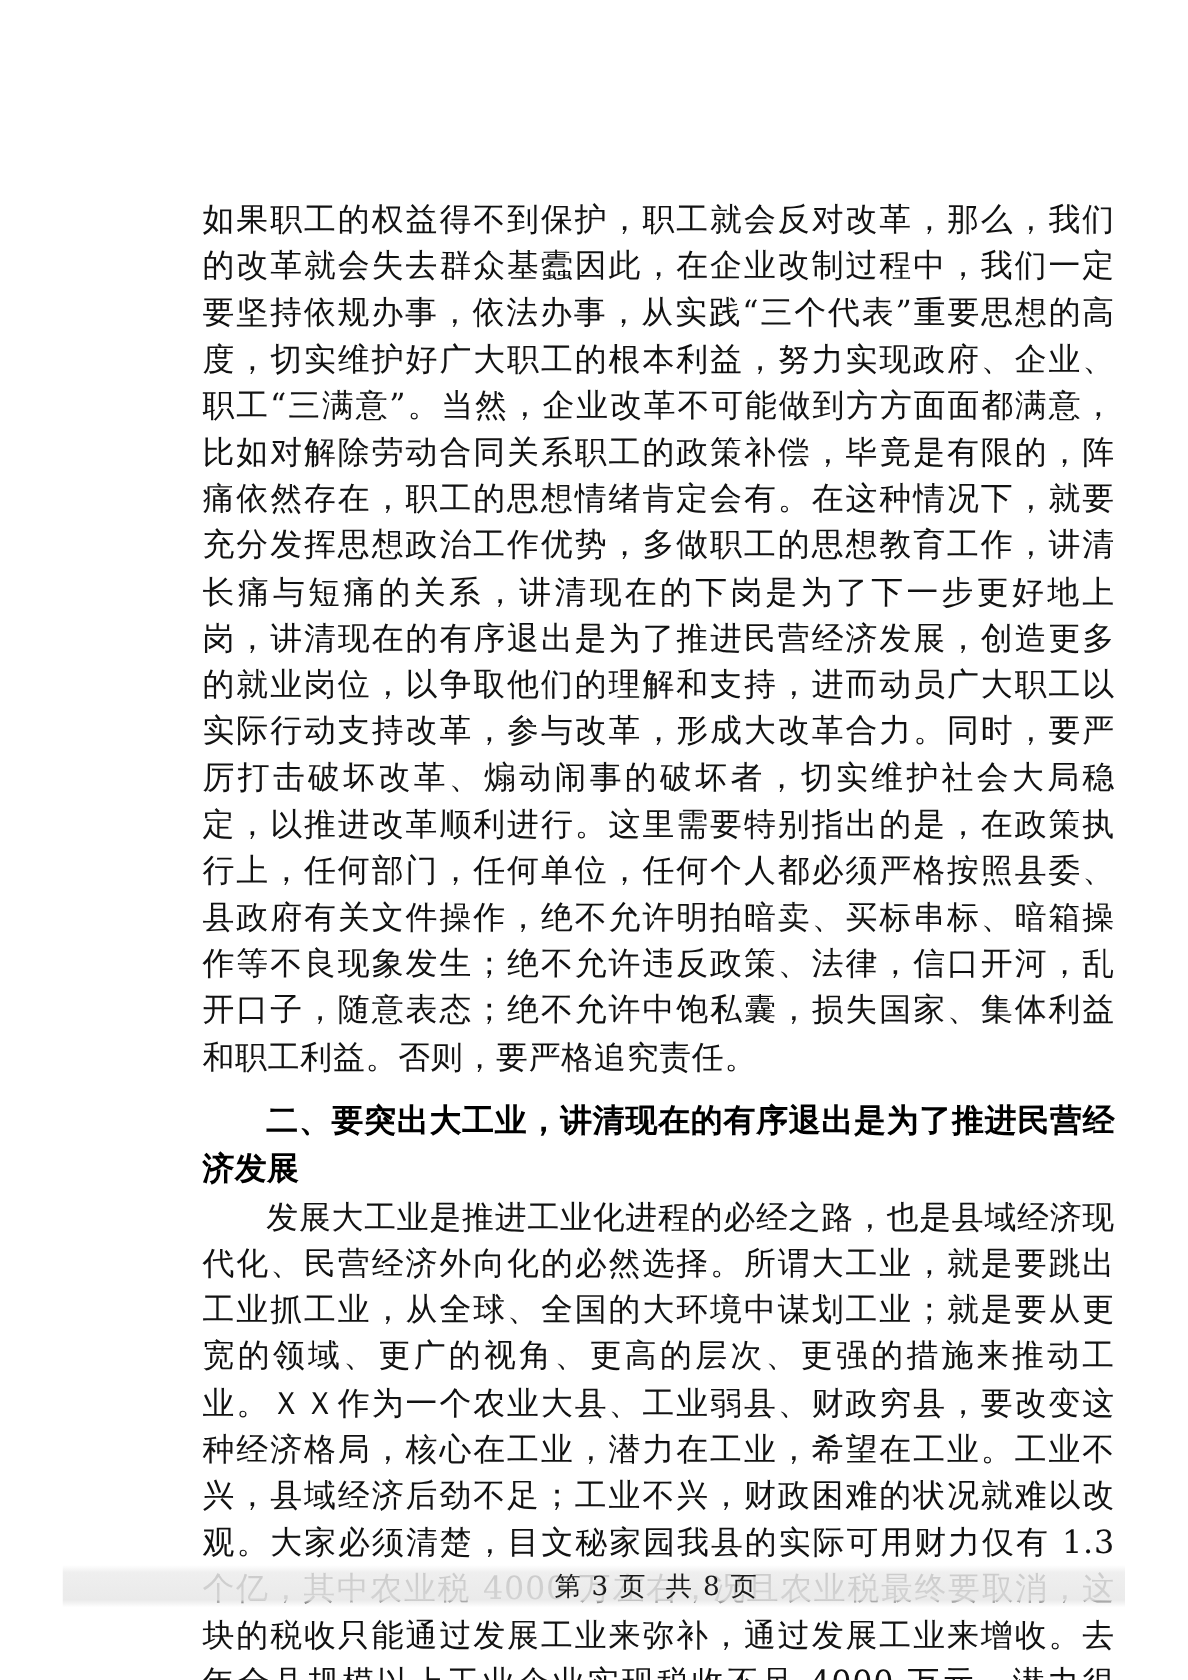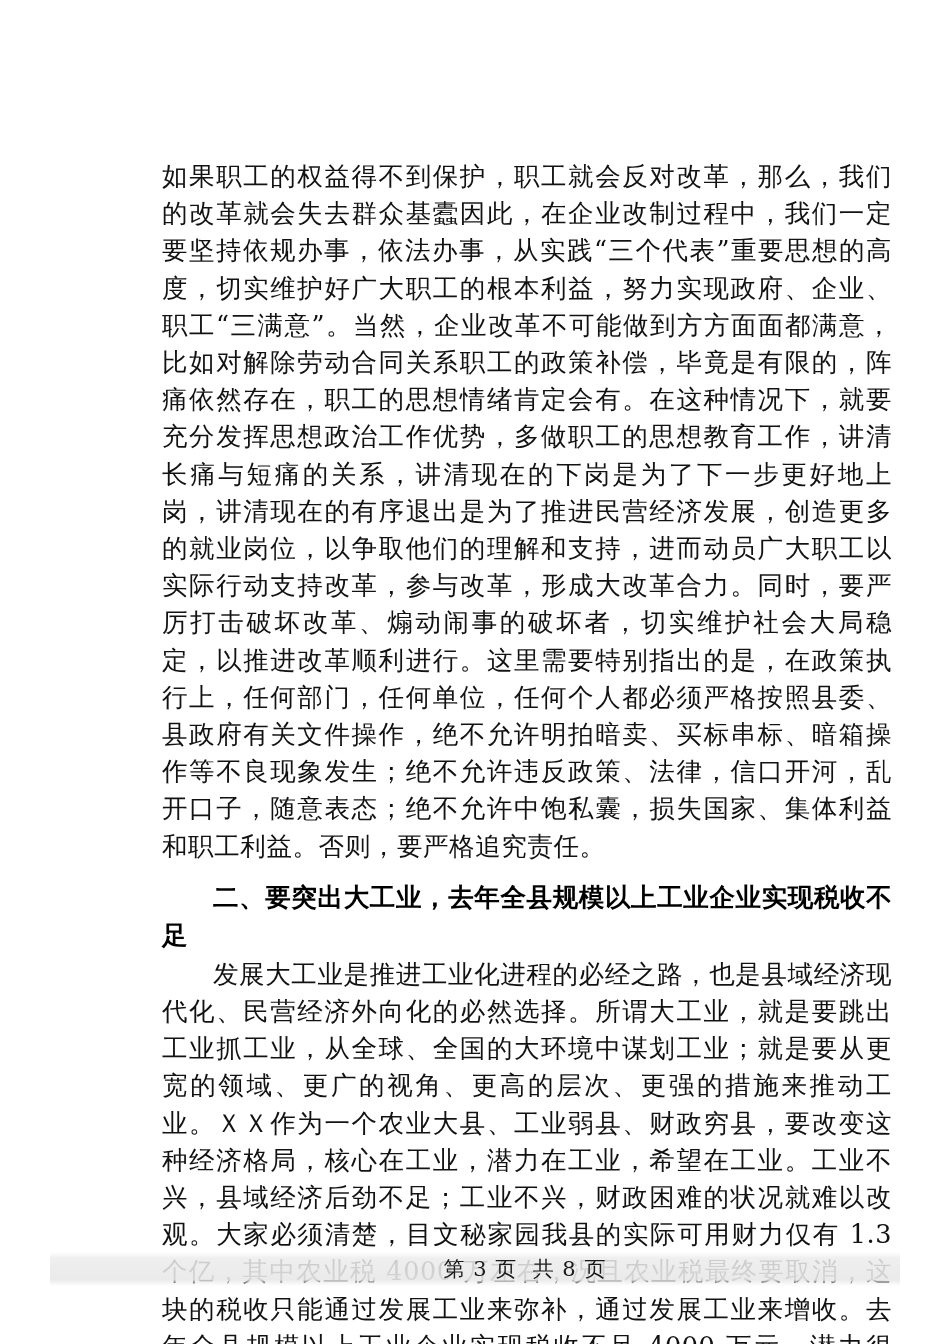--- a/index.html
+++ b/index.html
@@ -93,21 +93,21 @@
 <body>
 
 <div class="page">
 
   <div class="content">
 
     <p class="para">如果职工的权益得不到保护，职工就会反对改革，那么，我们的改革就会失去群众基蠹因此，在企业改制过程中，我们一定要坚持依规办事，依法办事，从实践“三个代表”重要思想的高度，切实维护好广大职工的根本利益，努力实现政府、企业、职工“三满意”。当然，企业改革不可能做到方方面面都满意，比如对解除劳动合同关系职工的政策补偿，毕竟是有限的，阵痛依然存在，职工的思想情绪肯定会有。在这种情况下，就要充分发挥思想政治工作优势，多做职工的思想教育工作，讲清长痛与短痛的关系，讲清现在的下岗是为了下一步更好地上岗，讲清现在的有序退出是为了推进民营经济发展，创造更多的就业岗位，以争取他们的理解和支持，进而动员广大职工以实际行动支持改革，参与改革，形成大改革合力。同时，要严厉打击破坏改革、煽动闹事的破坏者，切实维护社会大局稳定，以推进改革顺利进行。这里需要特别指出的是，在政策执行上，任何部门，任何单位，任何个人都必须严格按照县委、县政府有关文件操作，绝不允许明拍暗卖、买标串标、暗箱操作等不良现象发生；绝不允许违反政策、法律，信口开河，乱开口子，随意表态；绝不允许中饱私囊，损失国家、集体利益和职工利益。否则，要严格追究责任。</p>
 
     <div class="spacer-sm"></div>
 
-    <h2 class="heading">二、要突出大工业，去年全县规模以上工业企业实现税收不足</h2>
+    <h2 class="heading">二、要突出大工业，讲清现在的有序退出是为了推进民营经济发展</h2>
 
     <p class="para indent">发展大工业是推进工业化进程的必经之路，也是县域经济现代化、民营经济外向化的必然选择。所谓大工业，就是要跳出工业抓工业，从全球、全国的大环境中谋划工业；就是要从更宽的领域、更广的视角、更高的层次、更强的措施来推动工业。ＸＸ作为一个农业大县、工业弱县、财政穷县，要改变这种经济格局，核心在工业，潜力在工业，希望在工业。工业不兴，县域经济后劲不足；工业不兴，财政困难的状况就难以改观。大家必须清楚，目文秘家园我县的实际可用财力仅有 1.3 个亿，其中农业税 4000 万左右，况且农业税最终要取消，这块的税收只能通过发展工业来弥补，通过发展工业来增收。去年全县规模以上工业企业实现税收不足 4000 万元，潜力很大。据分析，如果我们今后把水泥建材、水电两大支柱产业和工业园</p>
 
   </div>
 
   <div class="footer">
     <span class="footer-text">第 3 页  共 8 页</span>
   </div>
 
 </div>

